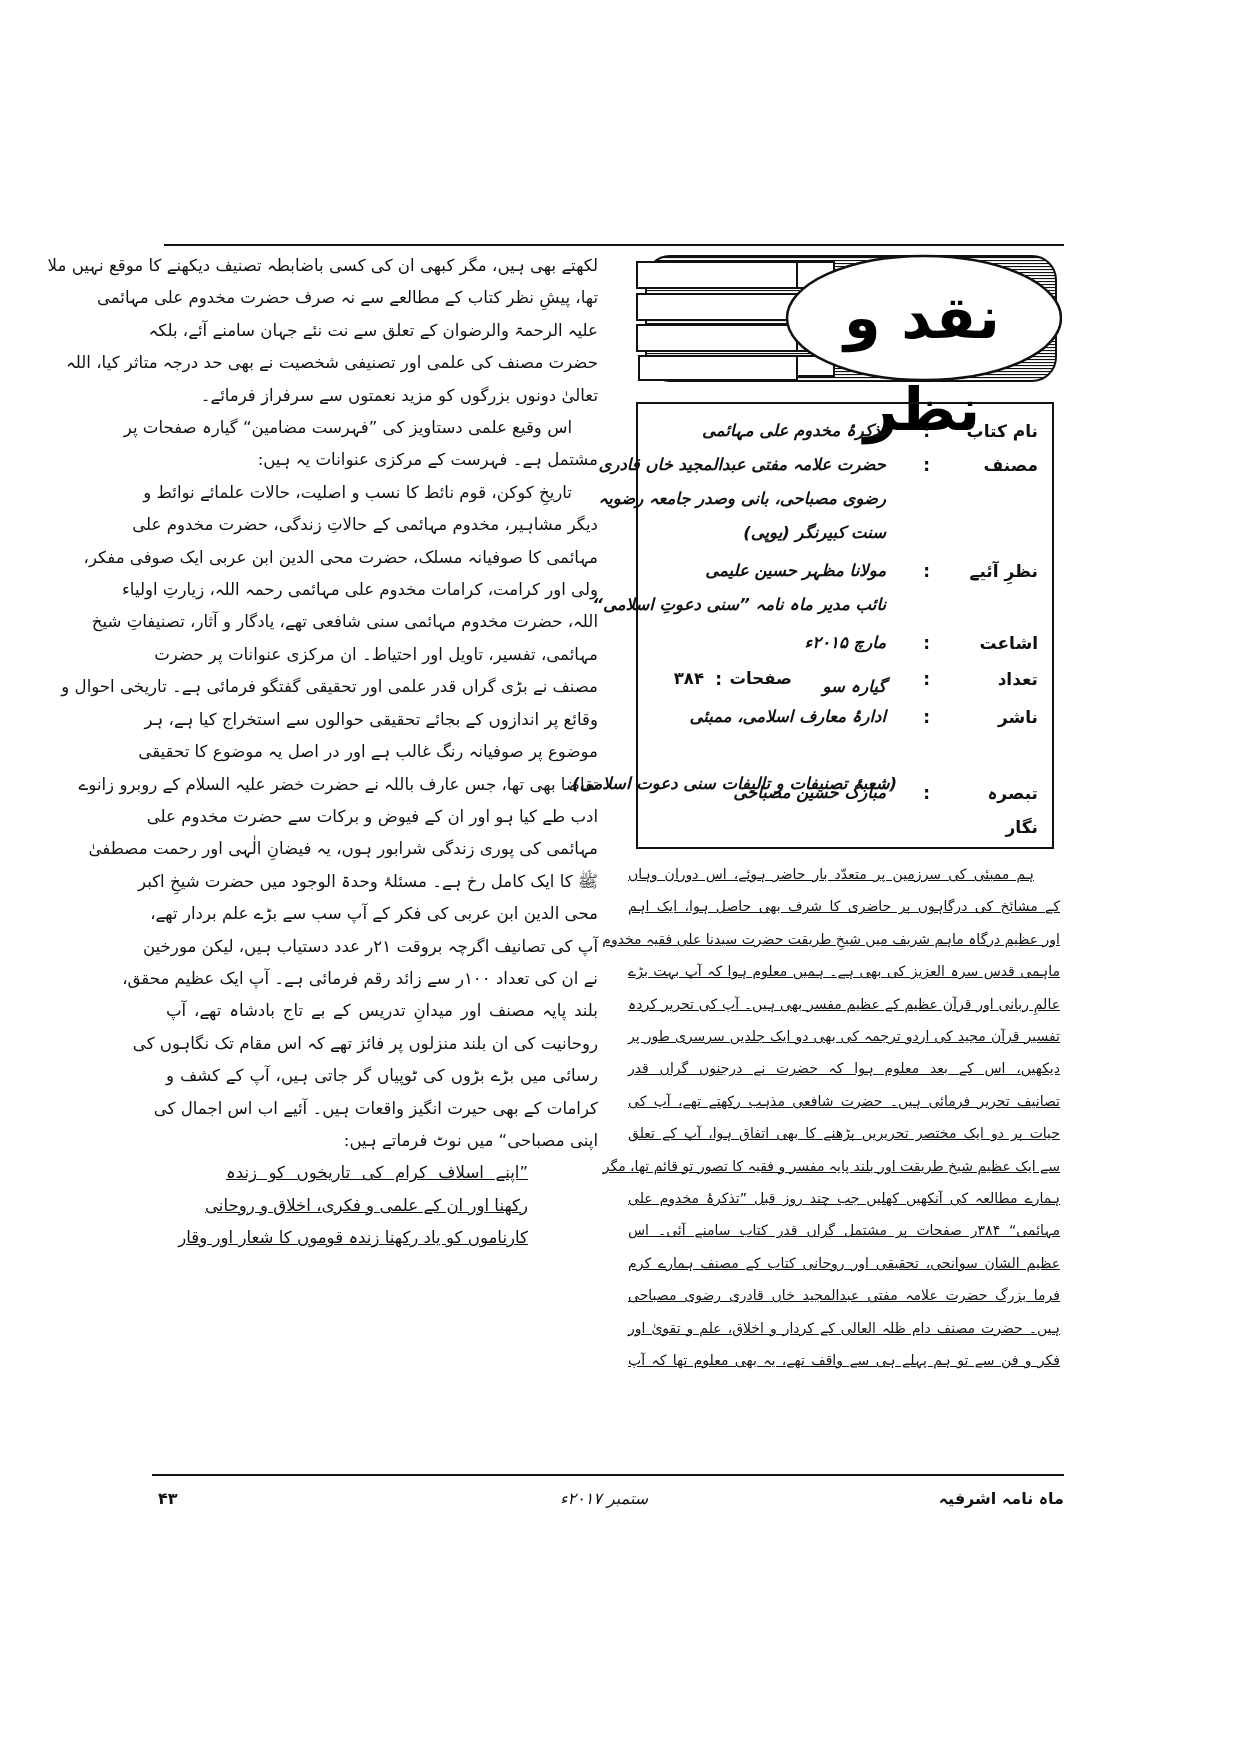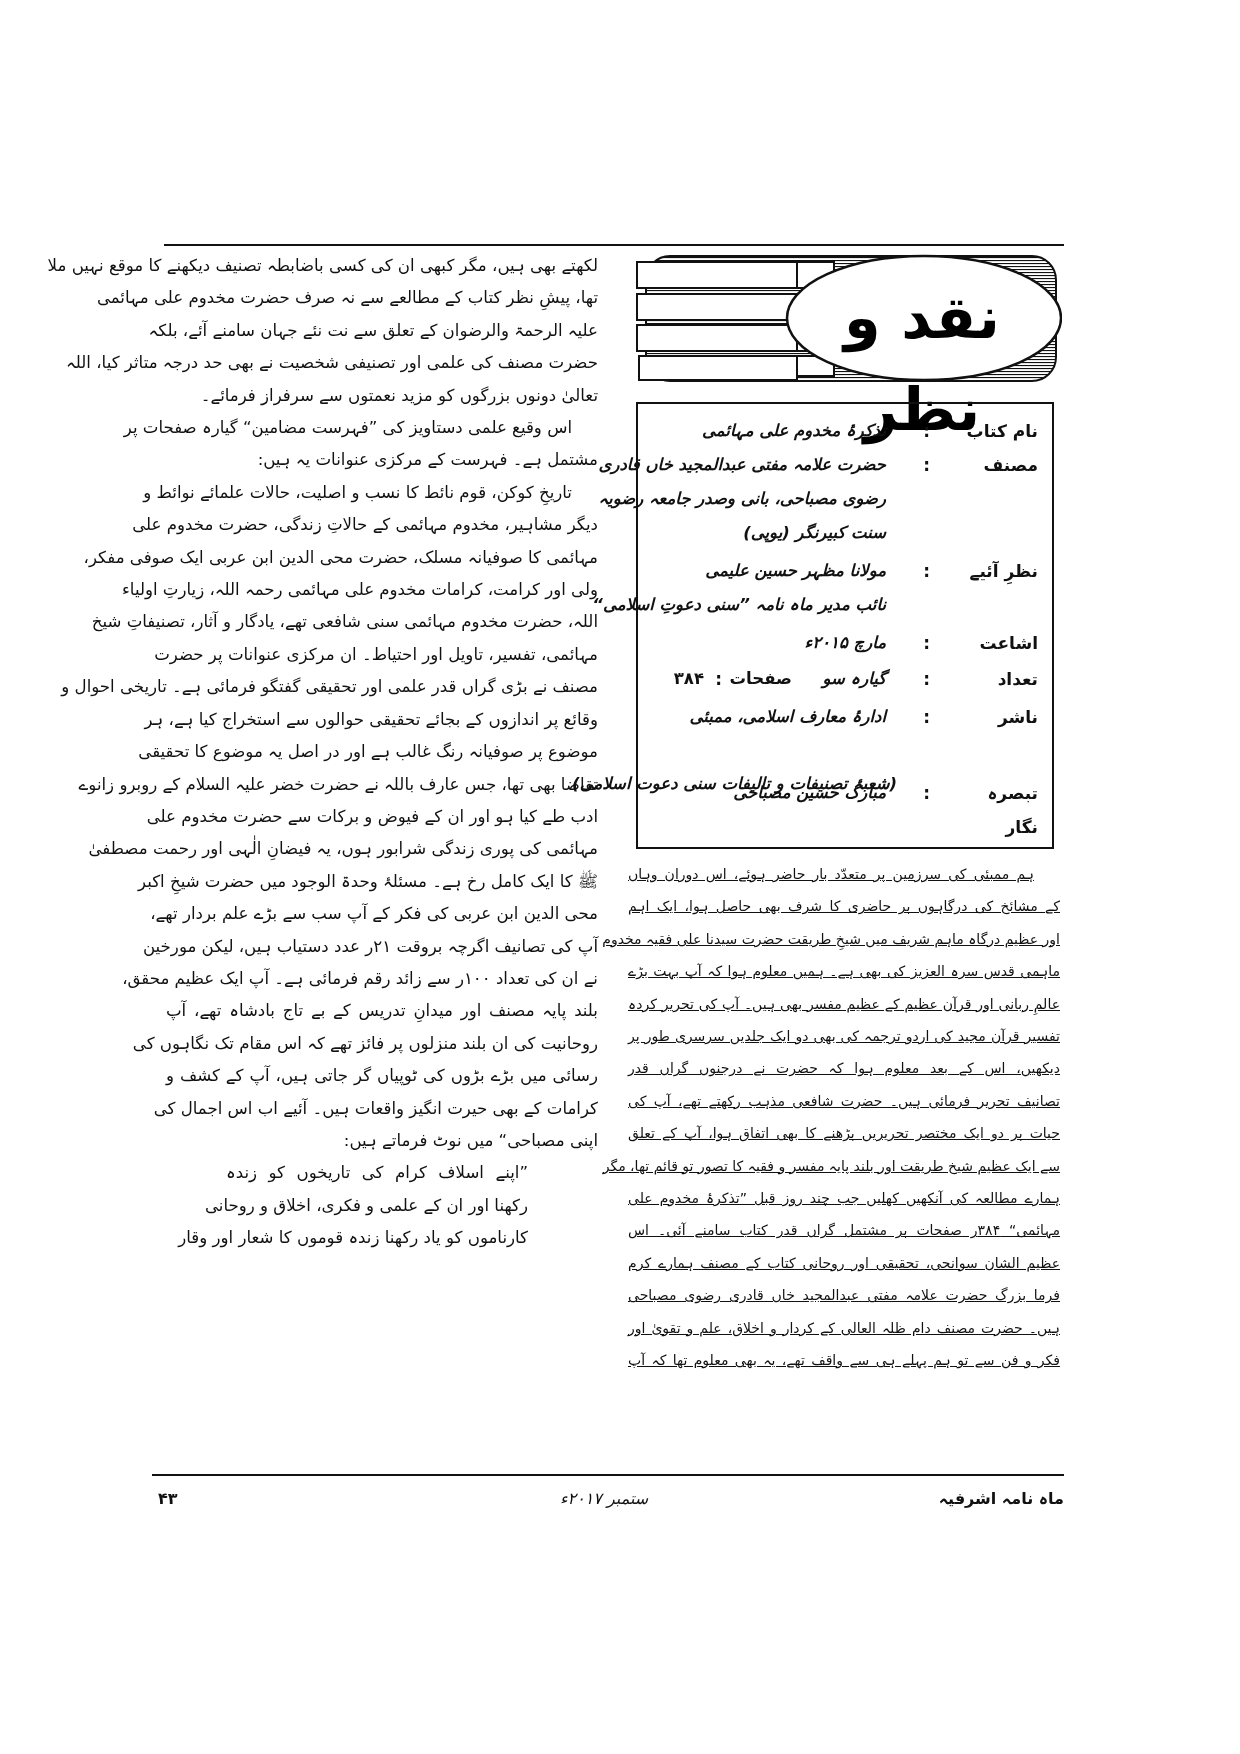--- a/index.html
+++ b/index.html
@@ -3,21 +3,21 @@
 <meta charset="utf-8">
 <style>
   html, body { margin: 0; padding: 0; background: #ffffff; }
   body { width: 1240px; height: 1754px; position: relative; overflow: hidden;
          font-family: "DejaVu Sans", sans-serif; color: #111; }
   .rule { position: absolute; background: #111; }
   .col { position: absolute; direction: rtl; text-align: justify;
          font-family: "DejaVu Sans", sans-serif; font-size: 17.2px; line-height: 32.6px; }
   .col .line { display: block; white-space: nowrap; text-align-last: justify; }
   .col .indent { padding-right: 26px; }
-  .col .quote { padding-right: 70px; padding-left: 60px; }
+  .col .quote { padding-right: 70px; padding-left: 60px; text-decoration: underline; }
   .col .last { text-align-last: right; }
 
   
   #banner { position: absolute; left: 634px; top: 254px; width: 428px; height: 129px; }
   #banner svg { width: 100%; height: 100%; display: block; }
   .banner-title { position: absolute; left: 160px; top: 18px; width: 256px; height: 92px;
                   direction: rtl; text-align: center; font-family: "DejaVu Sans", sans-serif;
                   font-weight: bold; font-size: 59px; line-height: 92px; color: #000; }
 
   
@@ -95,21 +95,21 @@
     <span class="info-value cont">نائب مدیر ماہ نامہ ”سنی دعوتِ اسلامی“</span>
   </div>
   <div class="info-row" style="top:222px;">
     <span class="info-label">اشاعت</span>
     <span class="info-colon">:</span>
     <span class="info-value">مارچ ۲۰۱۵ء</span>
   </div>
   <div class="info-row" style="top:258px;">
     <span class="info-label">تعداد</span>
     <span class="info-colon">:</span>
-    <span class="info-value" style="left:auto;">گیارہ سو</span>
+    <span class="info-value" style="left:auto;margin-top:8px;">گیارہ سو</span>
     <span class="pages-label">صفحات</span>
     <span class="pages-colon">:</span>
     <span class="pages-value">۳۸۴</span>
   </div>
   <div class="info-row" style="top:296px;">
     <span class="info-label">ناشر</span>
     <span class="info-colon">:</span>
     <span class="info-value">ادارۂ معارف اسلامی، ممبئی</span>
   </div>
   <div class="info-row" style="top:330px;">

